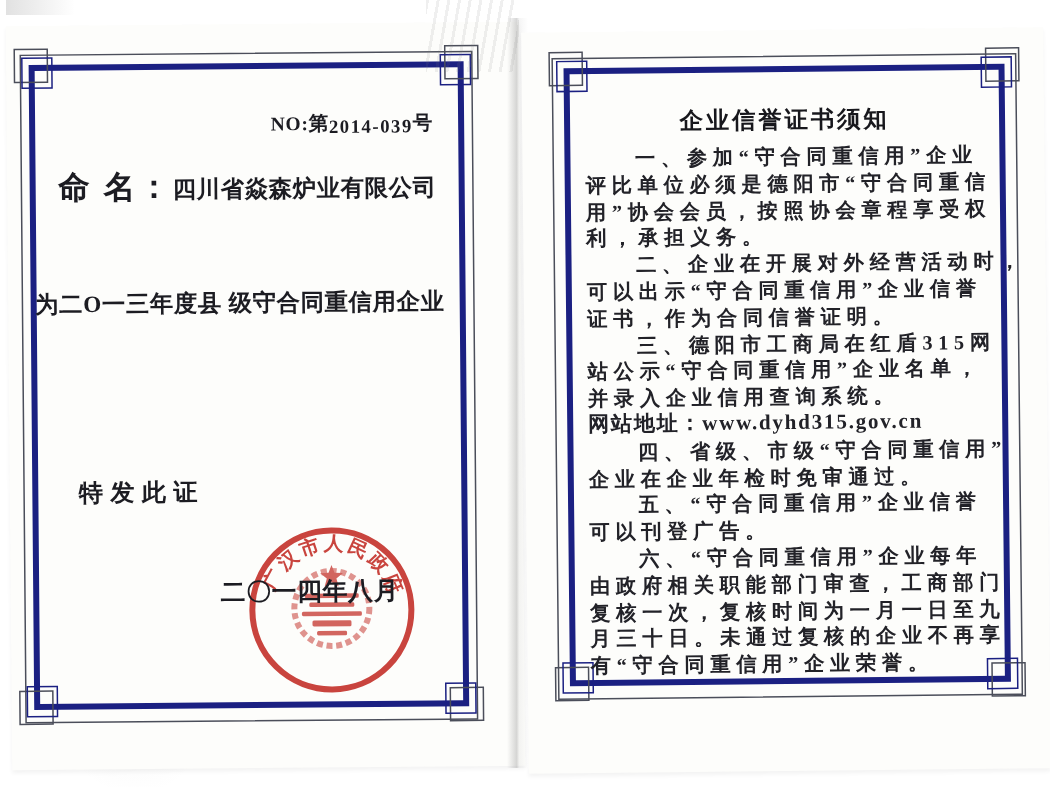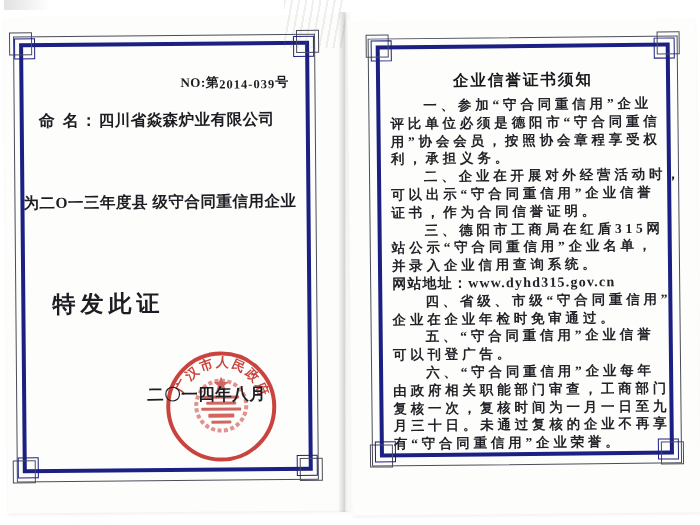--- a/index.html
+++ b/index.html
@@ -56,24 +56,24 @@
   
   .rp-sq-tl-g{left:18px;top:13px;}  .rp-sq-tl-n{left:23px;top:19px;}
   .rp-sq-tr-g{left:309px;top:13px;} .rp-sq-tr-n{left:306px;top:19px;}
   .rp-sq-bl-g{left:18px;top:423px;} .rp-sq-bl-n{left:23px;top:420px;}
   .rp-sq-br-g{left:309px;top:423px;}.rp-sq-br-n{left:306px;top:420px;}
 
   .txt{position:absolute;color:var(--ink);font-weight:bold;white-space:nowrap;}
   .serial{left:176px;top:58px;font-size:13px;letter-spacing:0.5px;}
   .serial .num{position:relative;top:2px;font-size:12.5px;letter-spacing:1px;}
   .name-line{left:34px;top:94px;display:flex;align-items:baseline;}
-  .name-label{font-size:16px;letter-spacing:2px;}
+  .name-label{font-size:21px;letter-spacing:2px;}
   .company{font-size:15.5px;letter-spacing:0.5px;}
   .award{left:18px;top:176px;font-size:15.5px;letter-spacing:0.5px;}
-  .issue{left:46px;top:272px;font-size:23px;letter-spacing:5px;}
+  .issue{left:46px;top:302px;font-size:16px;letter-spacing:5px;}
   .date{left:140px;top:368px;font-size:16.5px;letter-spacing:0.5px;z-index:3;}
   .validity{left:118px;top:418px;font-size:13.5px;letter-spacing:0.5px;}
   .seal{position:absolute;left:156px;top:333px;width:116px;height:116px;z-index:2;opacity:0.92;}
 
   .notice-title{
     position:absolute;left:28px;top:50px;width:294px;
     text-align:center;color:#17171c;font-weight:bold;
     font-size:15.5px;letter-spacing:2px;
   }
   .notice-body{position:absolute;left:42px;top:76px;width:280px;}

